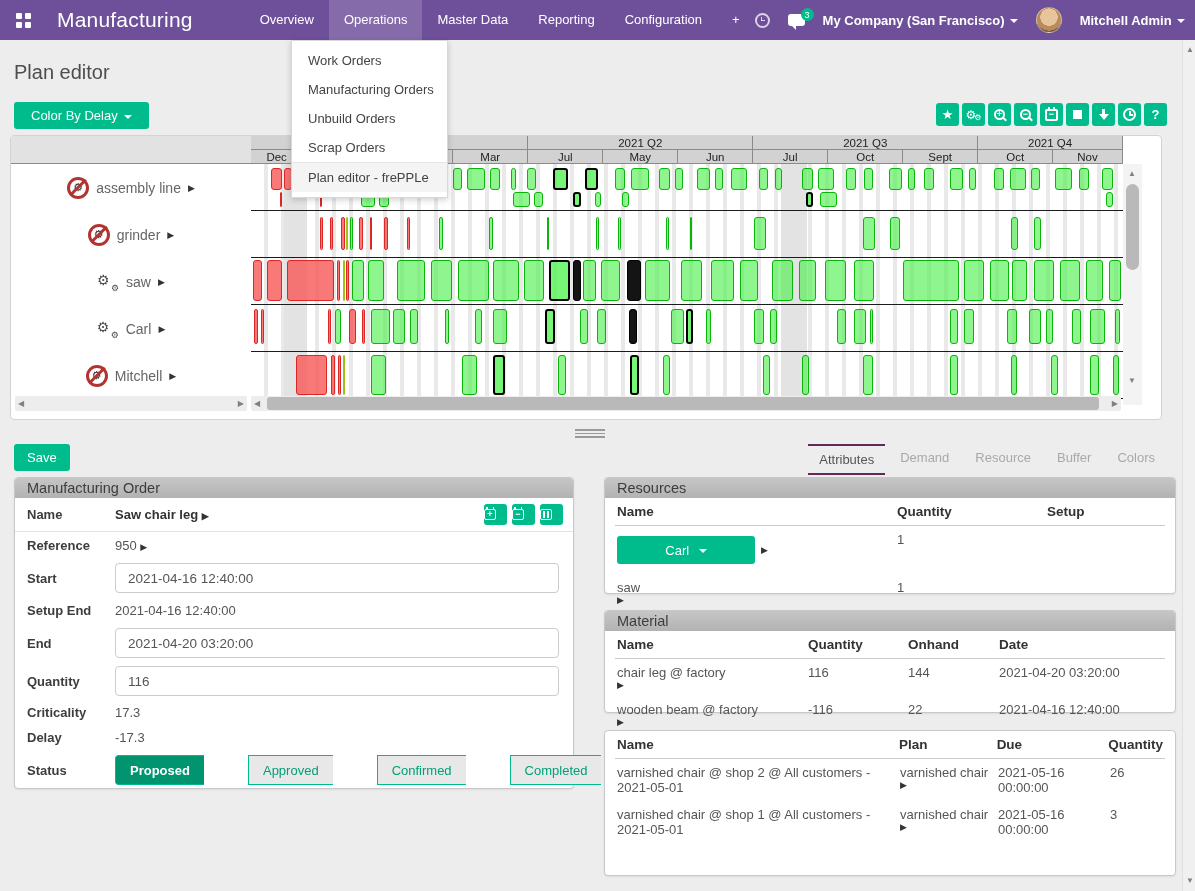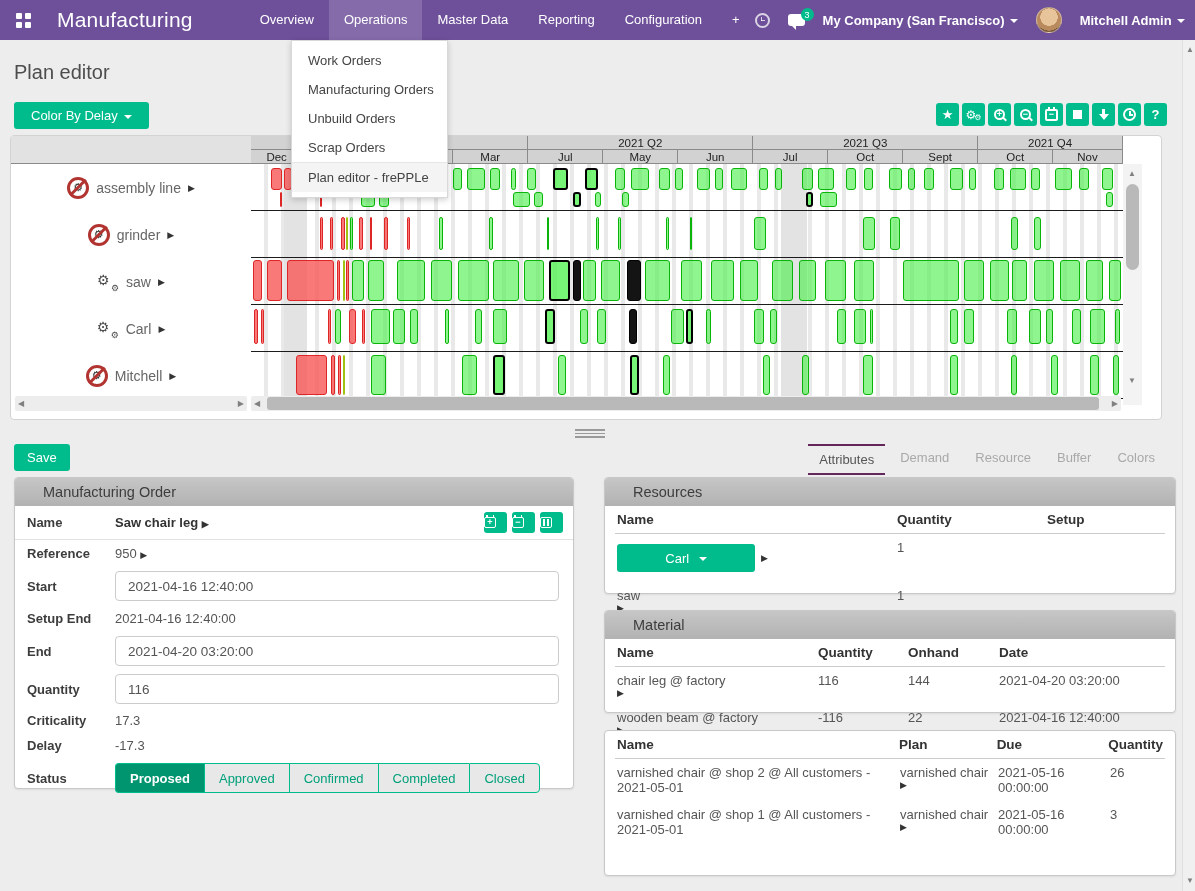--- a/index.html
+++ b/index.html
@@ -82,57 +82,57 @@
   .hscroll-left { position:absolute; left:4px; bottom:8px; width:232px; height:15px; background:#ededed; border-radius:2px; }
   .hscroll-right { position:absolute; left:240px; bottom:8px; width:870px; height:15px; background:#ededed; border-radius:2px; }
   .hthumb { position:absolute; left:16px; top:1px; height:13px; width:832px; background:#b9b9b9; border-radius:3px; }
 
   
   .splitter { position:absolute; left:575px; top:429px; display:flex; flex-direction:column; gap:2px; cursor:row-resize; }
   .splitter span { width:30px; height:1.5px; background:#9a9a9a; }
 
   
   .card { position:absolute; background:#fff; border:1px solid #c8c8c8; border-radius:4px; box-shadow:0 1px 2px rgba(0,0,0,0.08); }
-  .card-header { height:28px; background:linear-gradient(#c6c6c6,#b2b2b2); border-radius:3px 3px 0 0; font-size:14.5px; color:#3d3d3d; display:flex; align-items:center; padding-left:28px; }
+  .card-header { height:20px; background:linear-gradient(#c6c6c6,#b2b2b2); border-radius:3px 3px 0 0; font-size:14.5px; color:#3d3d3d; display:flex; align-items:center; padding-left:12px; }
 
   .save-btn { position:absolute; left:14px; top:444px; height:27px; padding:0 13px; z-index:5; }
   .mo-card { left:14px; top:477px; width:560px; height:312px; }
   .mo-row { display:flex; align-items:center; padding:0 10px 0 12px; }
   .mo-label { width:88px; font-size:13px; font-weight:700; color:#3d3d3d; flex:none; }
   .mo-value { font-size:13px; color:#555; }
   .mo-value.bold { font-weight:700; color:#333; }
   .mo-input { flex:1; height:30px; border:1px solid #ccc; border-radius:4px; font-size:13.5px; color:#555; padding-left:12px; font-family:inherit; margin-right:4px; }
   .mini-ico { width:23px; height:21px; padding:0; }
   .cal2 { width:12px; height:11px; border:1.5px solid #fff; border-radius:2px; display:flex; align-items:center; justify-content:center; font-size:9px; font-weight:700; line-height:1; position:relative; }
   .cal2::before { content:""; position:absolute; top:-3.5px; left:1px; width:1.5px; height:2.5px; background:#fff; }
   .cal2::after { content:""; position:absolute; top:-3.5px; right:1px; width:1.5px; height:2.5px; background:#fff; }
   .cols-ico { width:12px; height:11px; border:1.5px solid #fff; border-radius:2px; display:flex; justify-content:center; gap:1.5px; padding-top:1px; }
   .cols-ico i { width:2px; height:7px; background:#fff; }
-  .status-group { display:flex; }
+  .status-group { display:flex;gap:44px; }
   .status-btn { height:30px; padding:0 14px; font-size:13px; font-family:inherit; background:#e8e8e8; color:#00a07a; border:1px solid #00bc8c; border-right-width:0; cursor:pointer; }
   .status-btn:first-child { border-radius:4px 0 0 4px; }
   .status-btn:last-child { border-radius:0 4px 4px 0; border-right-width:1px; }
   .status-btn.active { background:#00946f; color:#fff; font-weight:700; }
 
   
   .tabs { position:absolute; left:604px; top:444px; width:572px; display:flex; justify-content:flex-end; gap:4px; padding-right:10px; }
   .tab { font-size:13px; color:#a9a9a9; padding:6px 11px; cursor:pointer; }
   .tab.active { color:#555; border-top:2px solid #63275a; border-bottom:2px solid #63275a; }
 
   
   .res-card { left:604px; top:477px; width:572px; height:117px; }
   .mat-card { left:604px; top:610px; width:572px; height:103px; }
   .dem-card { left:604px; top:730px; width:572px; height:146px; }
   .tbl { padding:0 10px; }
   .tbl-hrow { display:flex; border-bottom:1px solid #ccc; }
   .tbl-hcell { font-size:13.5px; font-weight:700; color:#333; padding:6px 2px; }
   .tbl-row { display:flex; align-items:flex-start; }
   .tbl-cell { font-size:13px; color:#555; padding:6px 2px; }
   .res-name { flex:1; } .res-qty { width:150px; } .res-setup { width:120px; }
-  .mat-name { flex:1; } .mat-qty { width:90px; } .mat-onhand { width:78px; } .mat-date { width:168px;margin-left:13px; }
+  .mat-name { flex:1; } .mat-qty { width:90px; } .mat-onhand { width:78px;margin-left:10px; } .mat-date { width:168px;margin-left:13px; }
   .dem-name { width:283px; } .dem-item { width:98px; } .dem-due { width:112px; } .dem-qty { flex:1; }
   .carl-btn { width:138px; height:28px; font-size:13px; margin:4px 0; }
   .name-caret { margin-left:6px; }
 
   
   .page-scroll { position:absolute; right:0; top:40px; width:13px; bottom:0; background:#f0f0f0; border-left:1px solid #e0e0e0; }
   .page-scroll .arr { left:3px; }
 </style>
 </head>
 <body>

